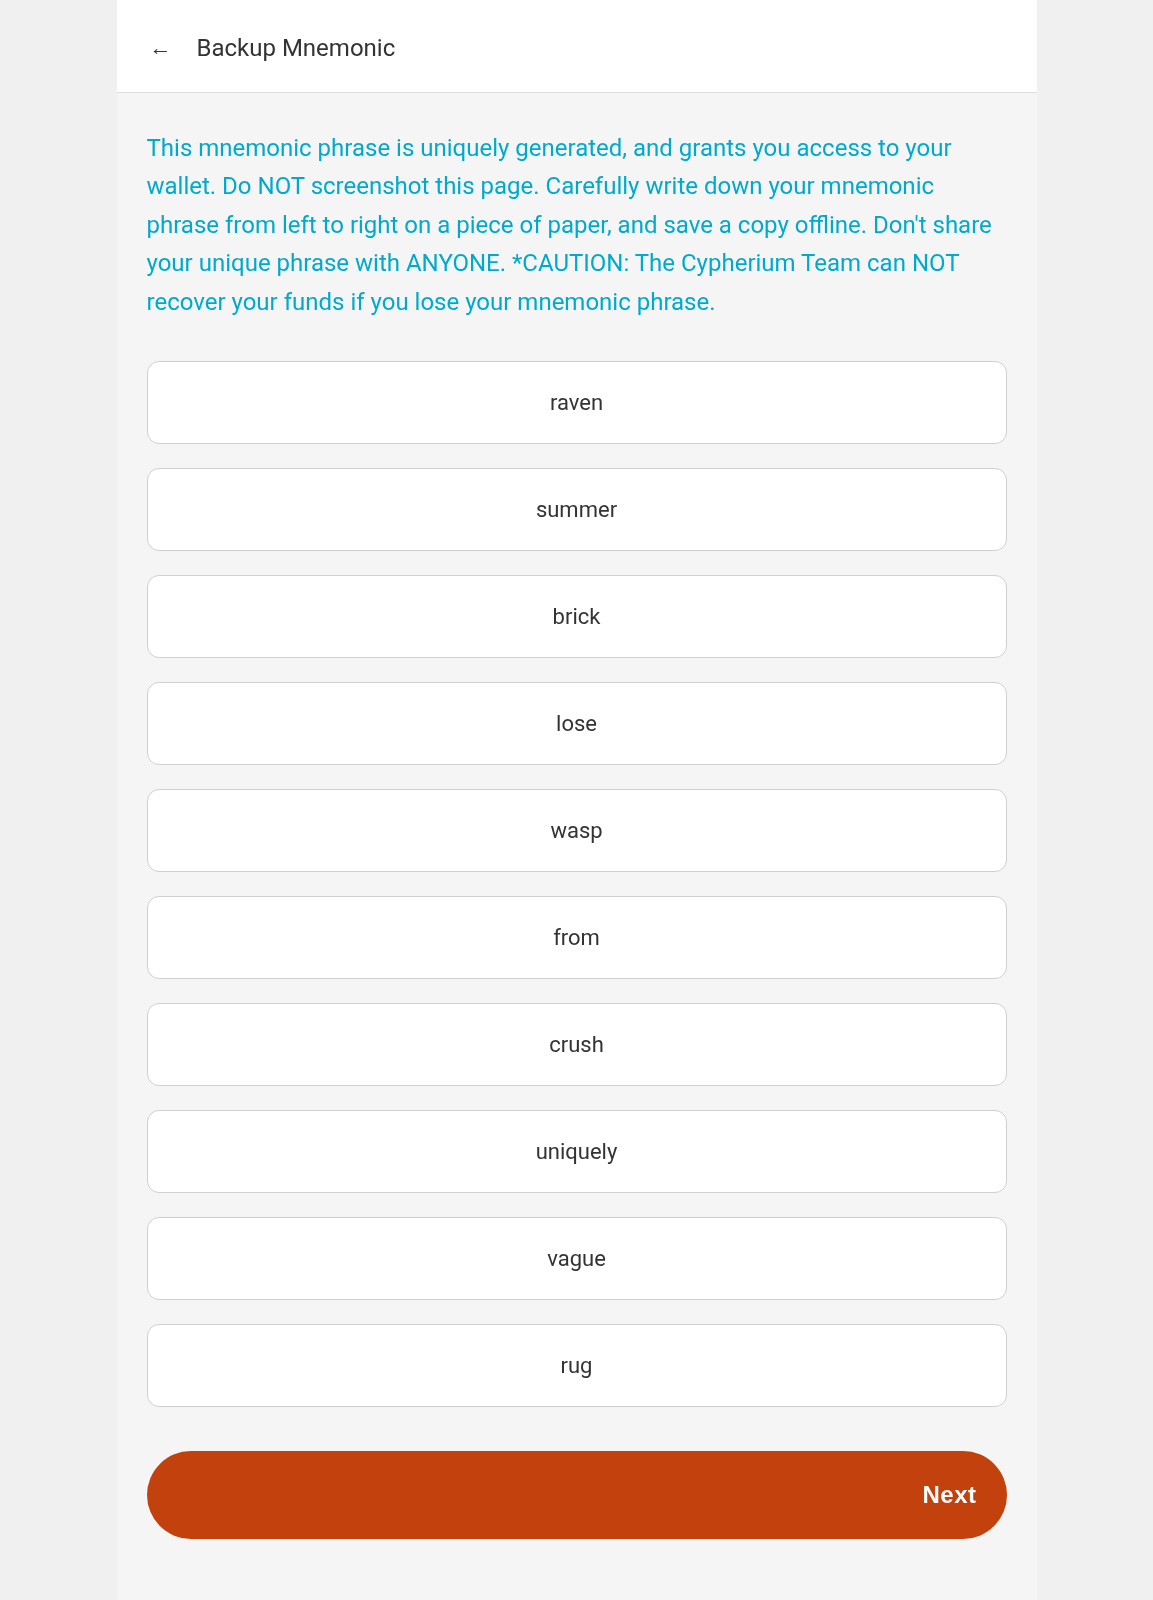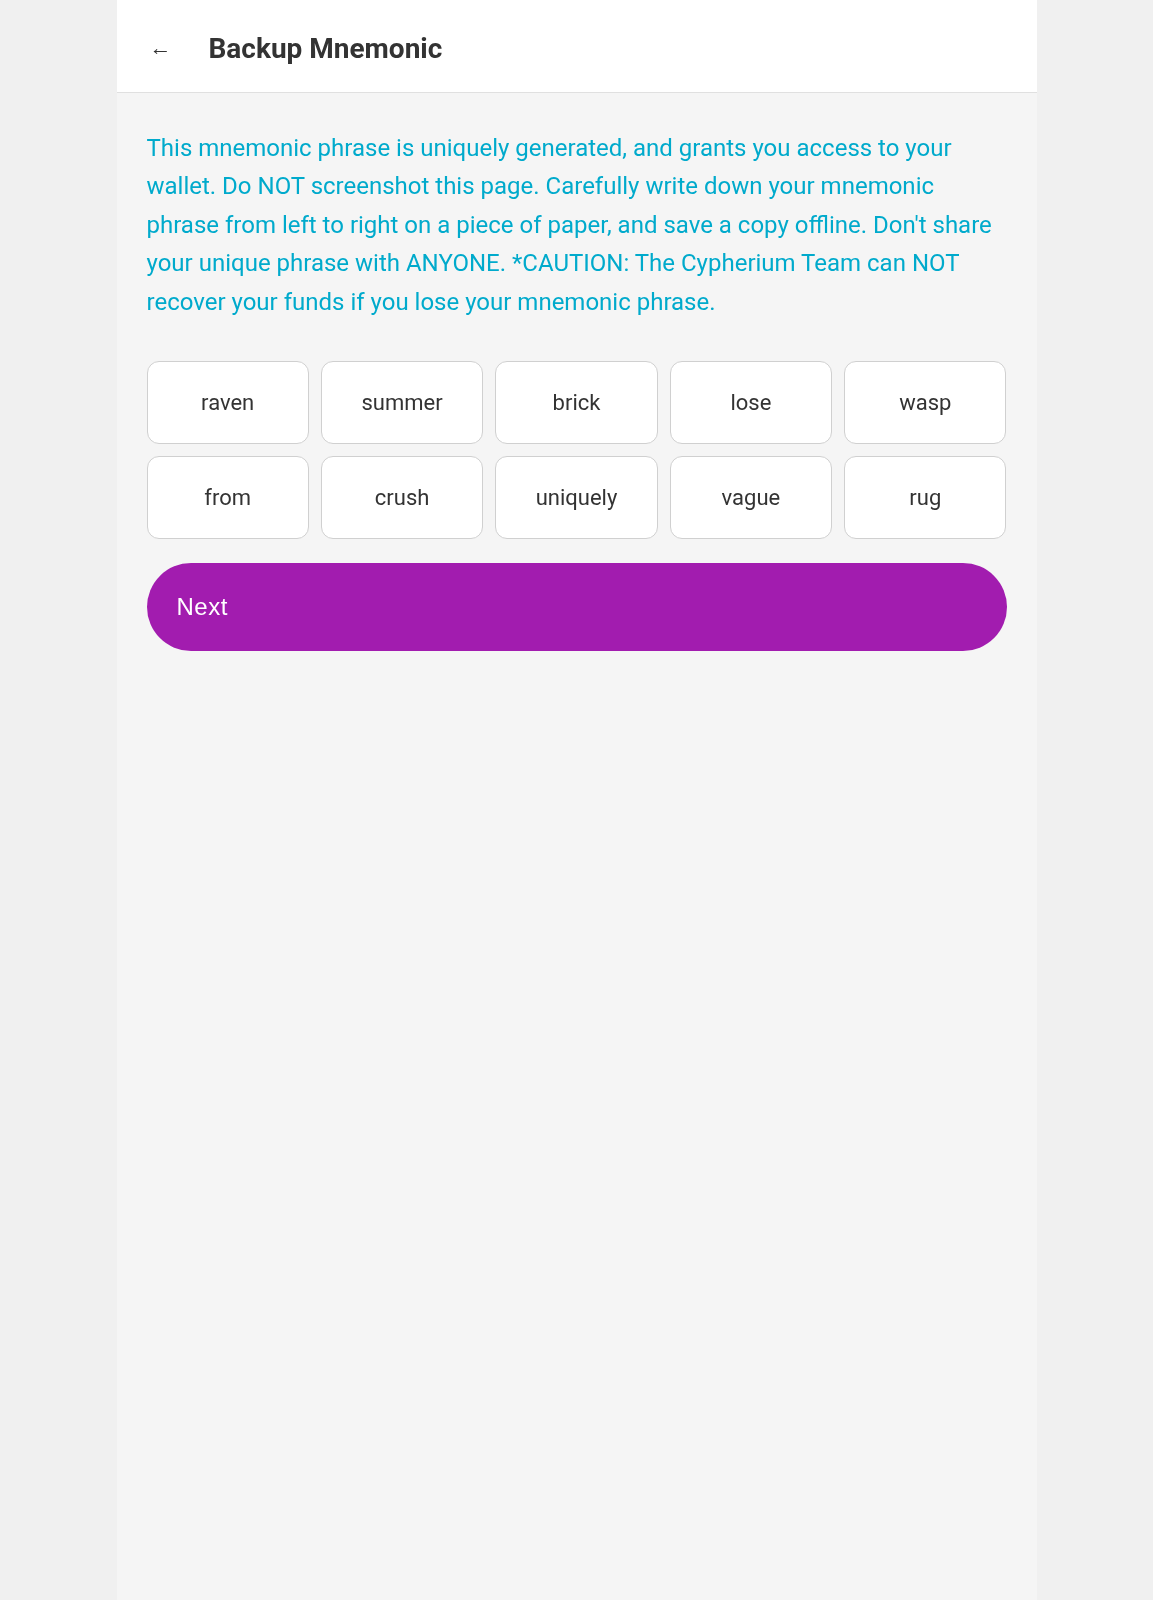--- a/index.html
+++ b/index.html
@@ -42,68 +42,67 @@
       cursor: pointer;
       margin-right: 16px;
     }
 
     .back-arrow {
       font-size: 22px;
       color: #333;
     }
 
     .header-title {
-      font-size: 28px;
-      font-weight: 700;
+      font-size: 24px;
+      font-weight: 400;
       color: #333333;
-      margin-left: 12px;
     }
 
     .content {
       padding: 36px 30px 30px 30px;
       background: #f5f5f5;
       min-height: calc(1600px - 93px);
     }
 
     .description {
       font-size: 24px;
       line-height: 1.6;
       color: #00aacc;
       margin-bottom: 40px;
     }
 
     .word-grid {
       display: grid;
-      grid-template-columns: repeat(5, 1fr);
-      gap: 12px;
-      margin-bottom: 24px;
+      grid-template-columns: repeat(1, 1fr);
+      gap: 24px;
+      margin-bottom: 44px;
     }
 
     .word-cell {
       background: #ffffff;
       border: 1.5px solid #d0d0d0;
       border-radius: 12px;
       padding: 28px 16px;
       text-align: center;
       font-size: 22px;
       color: #333333;
       font-weight: 400;
     }
 
     .next-button {
       display: block;
       width: 100%;
       padding: 30px;
-      background: #a21caf;
+      background: #c2410c;
       color: #ffffff;
       border: none;
       border-radius: 50px;
       font-size: 24px;
-      font-weight: 400;
-      text-align: left;
+      font-weight: 700;
+      text-align: right;
       cursor: pointer;
       letter-spacing: 0.5px;
     }
   </style>
 </head>
 <body>
 
 <div class="phone-container">
   <div class="header">
     <div class="back-button">

